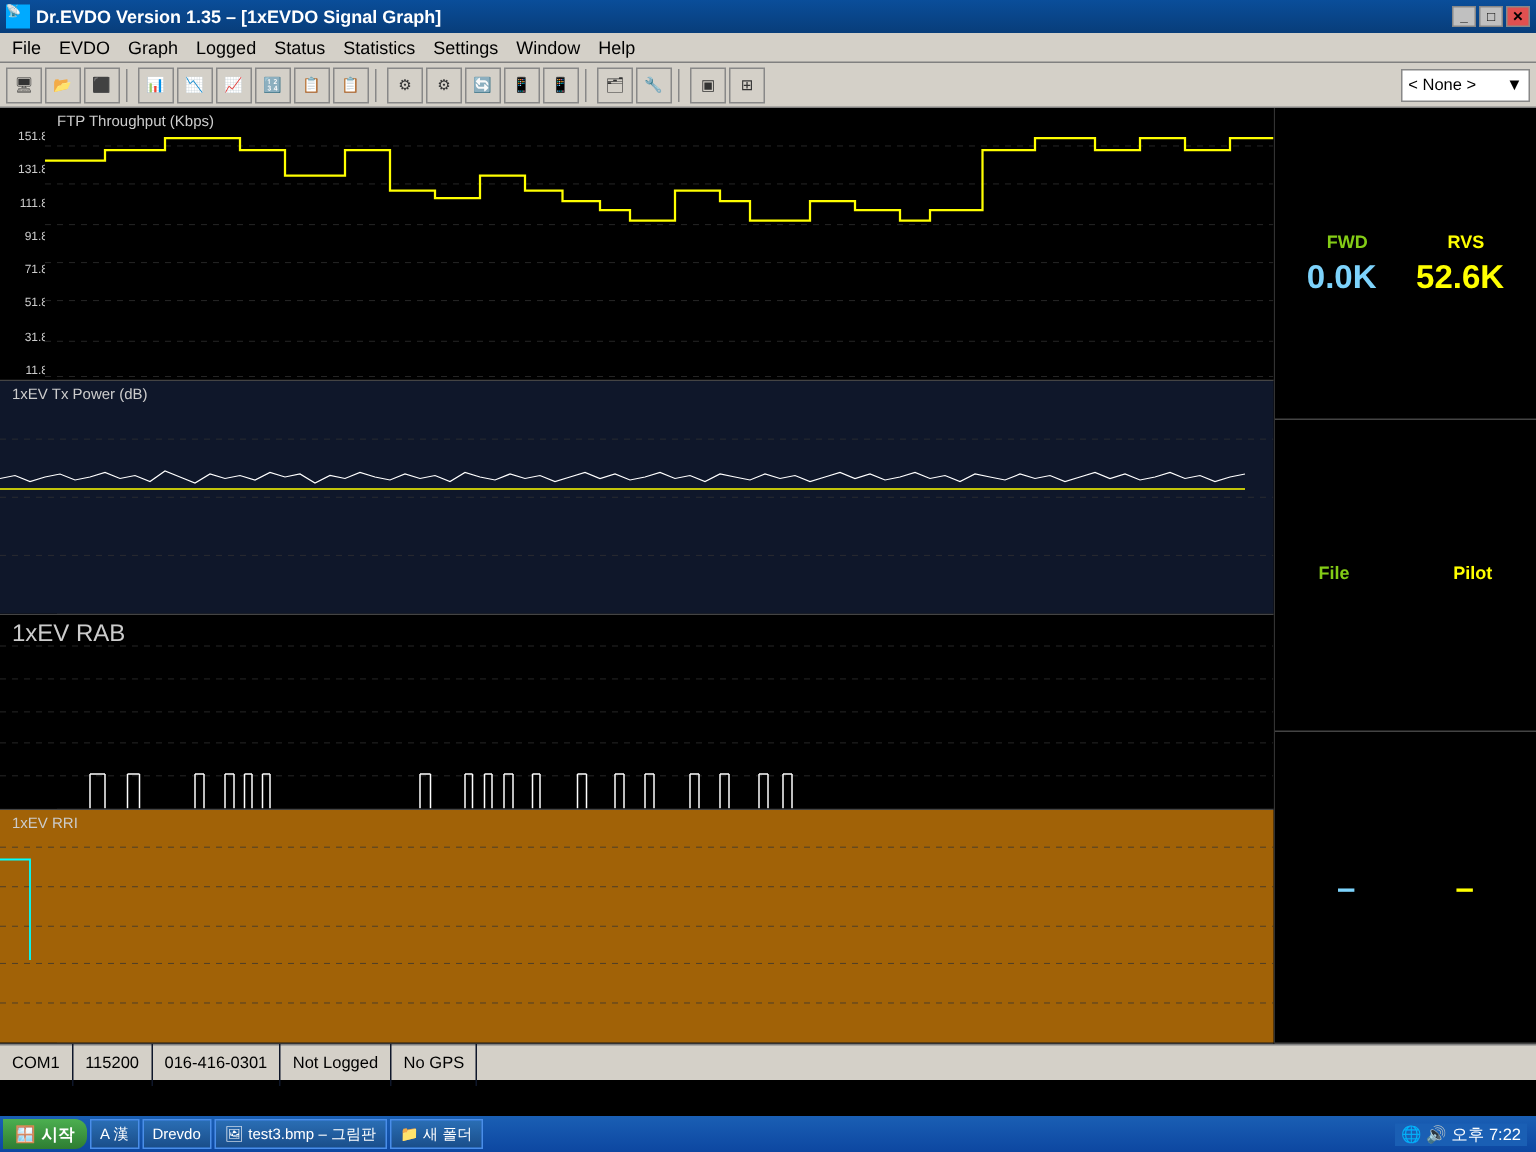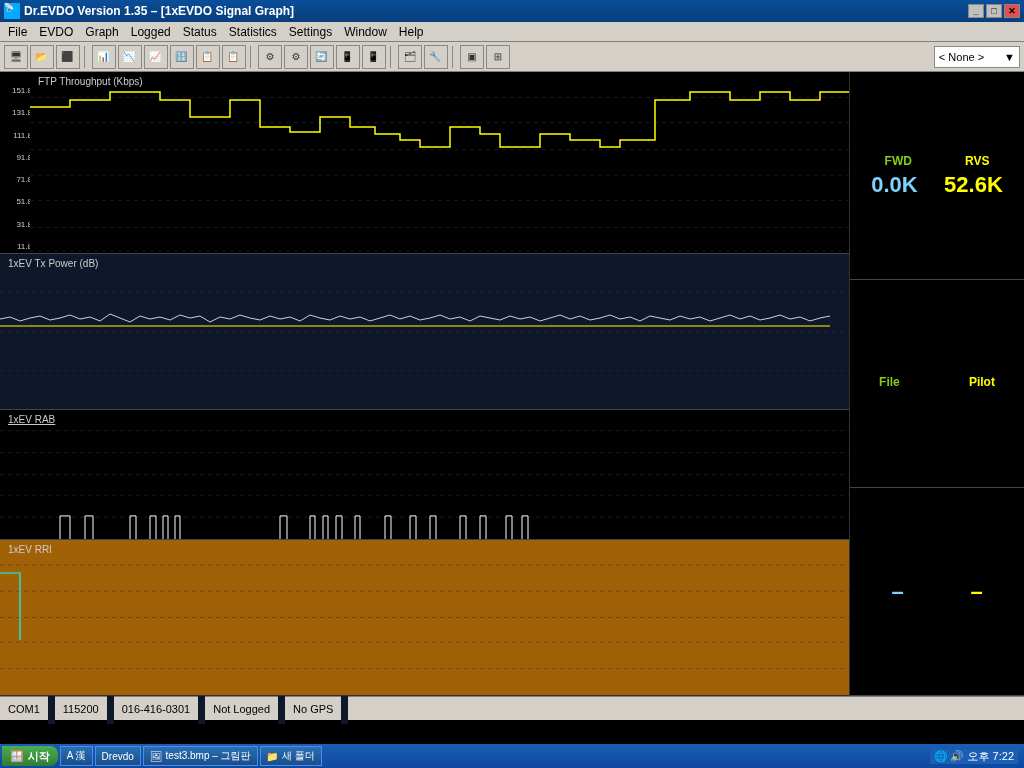--- a/index.html
+++ b/index.html
@@ -175,21 +175,21 @@
       height: 24px;
       display: flex;
       align-items: center;
       font-size: 11px;
       color: #000;
       border-top: 1px solid #808080;
     }
 
     .status-item {
       padding: 15px 8px;
-      border-right: 7px solid #0f172a;
+      border-right: 1px solid #0f172a;
       height: 100%;
       display: flex;
       align-items: center;
     }
 
     
     #taskbar {
       background: linear-gradient(to bottom, #1a5fb4, #0d47a1);
       height: 24px;
       display: flex;
@@ -375,21 +375,21 @@
         <div class="graph-yaxis" style="width:38px; flex-shrink:0; display:flex; flex-direction:column; justify-content:space-between; padding:14px 2px 2px; background:#000;">
           <span class="y-label">6</span>
           <span class="y-label">5</span>
           <span class="y-label">4</span>
           <span class="y-label">3</span>
           <span class="y-label">2</span>
           <span class="y-label">1</span>
           <span class="y-label">0</span>
         </div>
         <div style="flex:1; position:relative; background:#000; overflow:hidden;">
-          <div class="graph-title" style="position:absolute; top:2px; left:4px; color:#ccc; font-size:10px; z-index:2;text-decoration:underline;">1xEV RAB</div>
+          <div class="graph-title" style="position:absolute; top:2px; left:4px; color:#ccc; font-size:16px; z-index:2;">1xEV RAB</div>
           <svg style="position:absolute; top:0; left:0; width:100%; height:100%;">
             <line x1="0" y1="16%" x2="100%" y2="16%" stroke="#333" stroke-dasharray="4,4" stroke-width="0.5"></line>
             <line x1="0" y1="33%" x2="100%" y2="33%" stroke="#333" stroke-dasharray="4,4" stroke-width="0.5"></line>
             <line x1="0" y1="50%" x2="100%" y2="50%" stroke="#333" stroke-dasharray="4,4" stroke-width="0.5"></line>
             <line x1="0" y1="66%" x2="100%" y2="66%" stroke="#333" stroke-dasharray="4,4" stroke-width="0.5"></line>
             <line x1="0" y1="83%" x2="100%" y2="83%" stroke="#333" stroke-dasharray="4,4" stroke-width="0.5"></line>
 
             <line x1="60" y1="100%" x2="60" y2="82%" stroke="white" stroke-width="1"></line>
             <line x1="60" y1="82%" x2="70" y2="82%" stroke="white" stroke-width="1"></line>
             <line x1="70" y1="82%" x2="70" y2="100%" stroke="white" stroke-width="1"></line>

